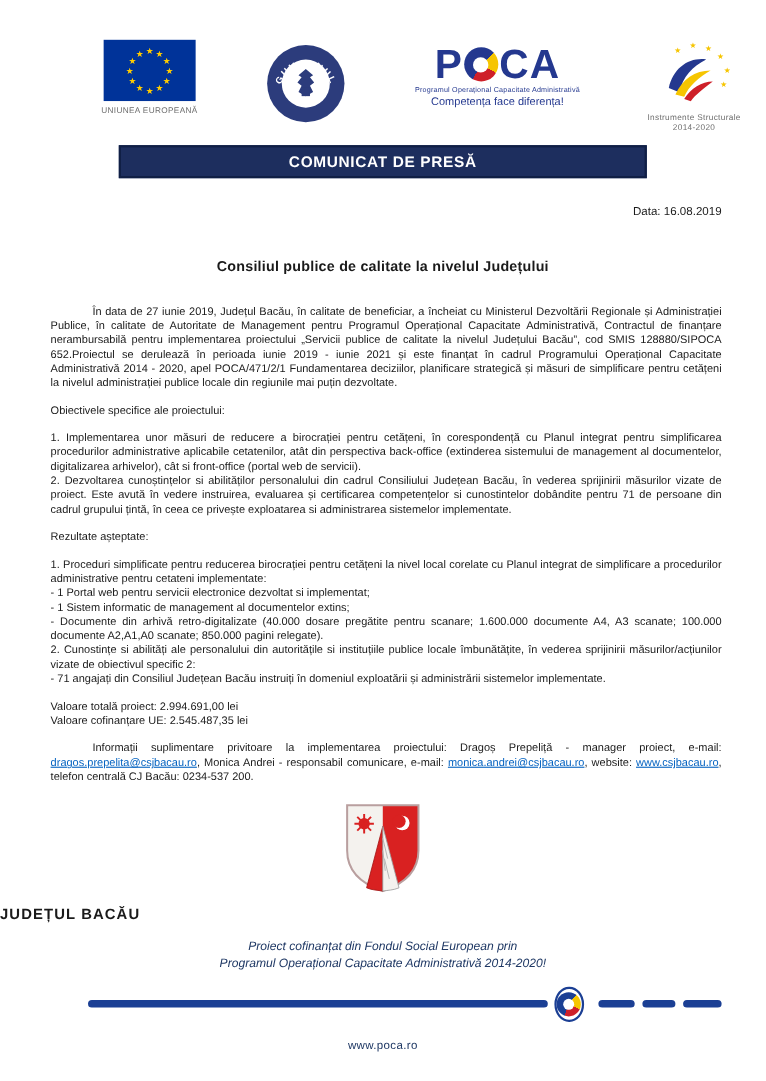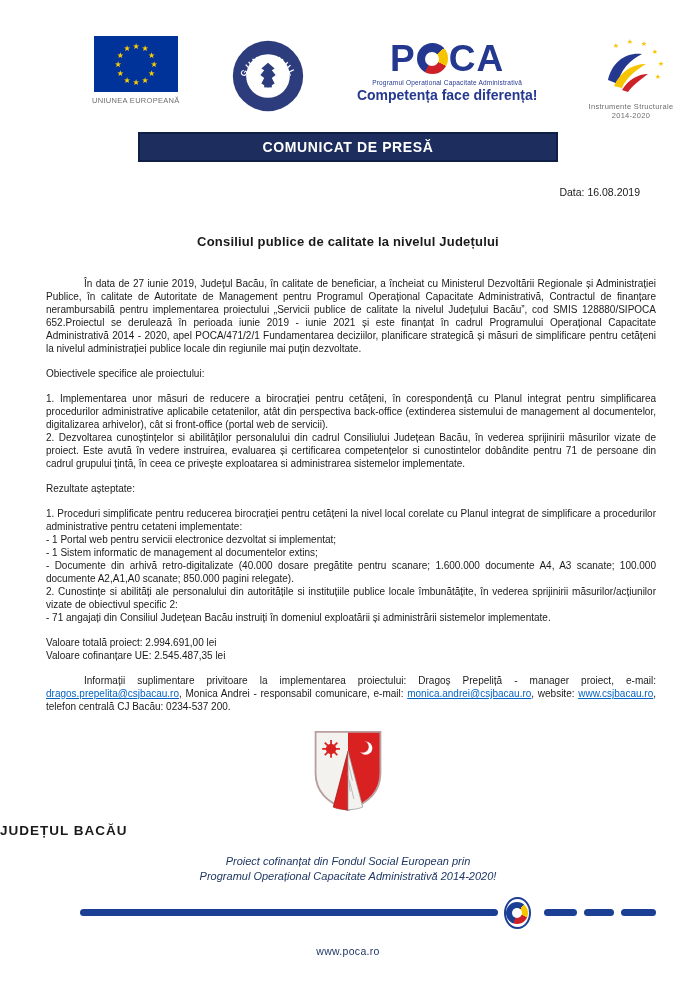--- a/index.html
+++ b/index.html
@@ -29,33 +29,33 @@
   .poca-logo { display: flex; flex-direction: column; align-items: center; margin-top: 4px; }
   .poca-word { display: flex; align-items: center; font-weight: bold; color: #24388f;
     font-size: 37px; line-height: 1; letter-spacing: 1px; font-family: "Liberation Sans", sans-serif; }
   .poca-o {
     width: 31px; height: 31px; border-radius: 50%; margin: 0 1px;
     background: conic-gradient(from 210deg, #24388f 0 55%, #f6c500 55% 75%, #ce2029 75% 100%);
     display: flex; align-items: center; justify-content: center;
   }
   .poca-o-hole { width: 14px; height: 14px; border-radius: 50%; background: #fff; }
   .poca-sub { font-size: 6.5px; color: #24388f; margin-top: 2px; letter-spacing: 0.2px; }
-  .poca-slogan { font-size: 14px; color: #24388f; font-weight: bold; margin-top: 1px; }
+  .poca-slogan { font-size: 10px; color: #24388f; font-weight: normal; margin-top: 1px; }
 
   .is-logo-svg { display: block; }
 
   
   .banner {
-    width: 420px; height: 30px; margin: 14px auto 0 auto;
+    width: 480px; height: 30px; margin: 14px auto 0 auto;
     background: #1d2e5e; border: 2px solid #101f45;
     display: flex; align-items: center; justify-content: center;
   }
   .banner span { color: #ffffff; font-weight: bold; font-size: 14px; letter-spacing: 0.6px; }
 
-  .date-line { text-align: right; padding-right: 56px; margin-top: 24px; font-size: 10.5px; }
+  .date-line { text-align: right; padding-right: 40px; margin-top: 24px; font-size: 10.5px; }
 
   .doc-title { text-align: center; font-weight: bold; font-size: 13px; margin-top: 36px; letter-spacing: 0.2px; }
 
   
   .body-text {
     padding: 0 40px 0 46px; margin-top: 28px;
     font-size: 10px; line-height: 1.3; text-align: justify;
   }
   .body-text p { margin-bottom: 12px; }
   .indent { text-indent: 38px; }

